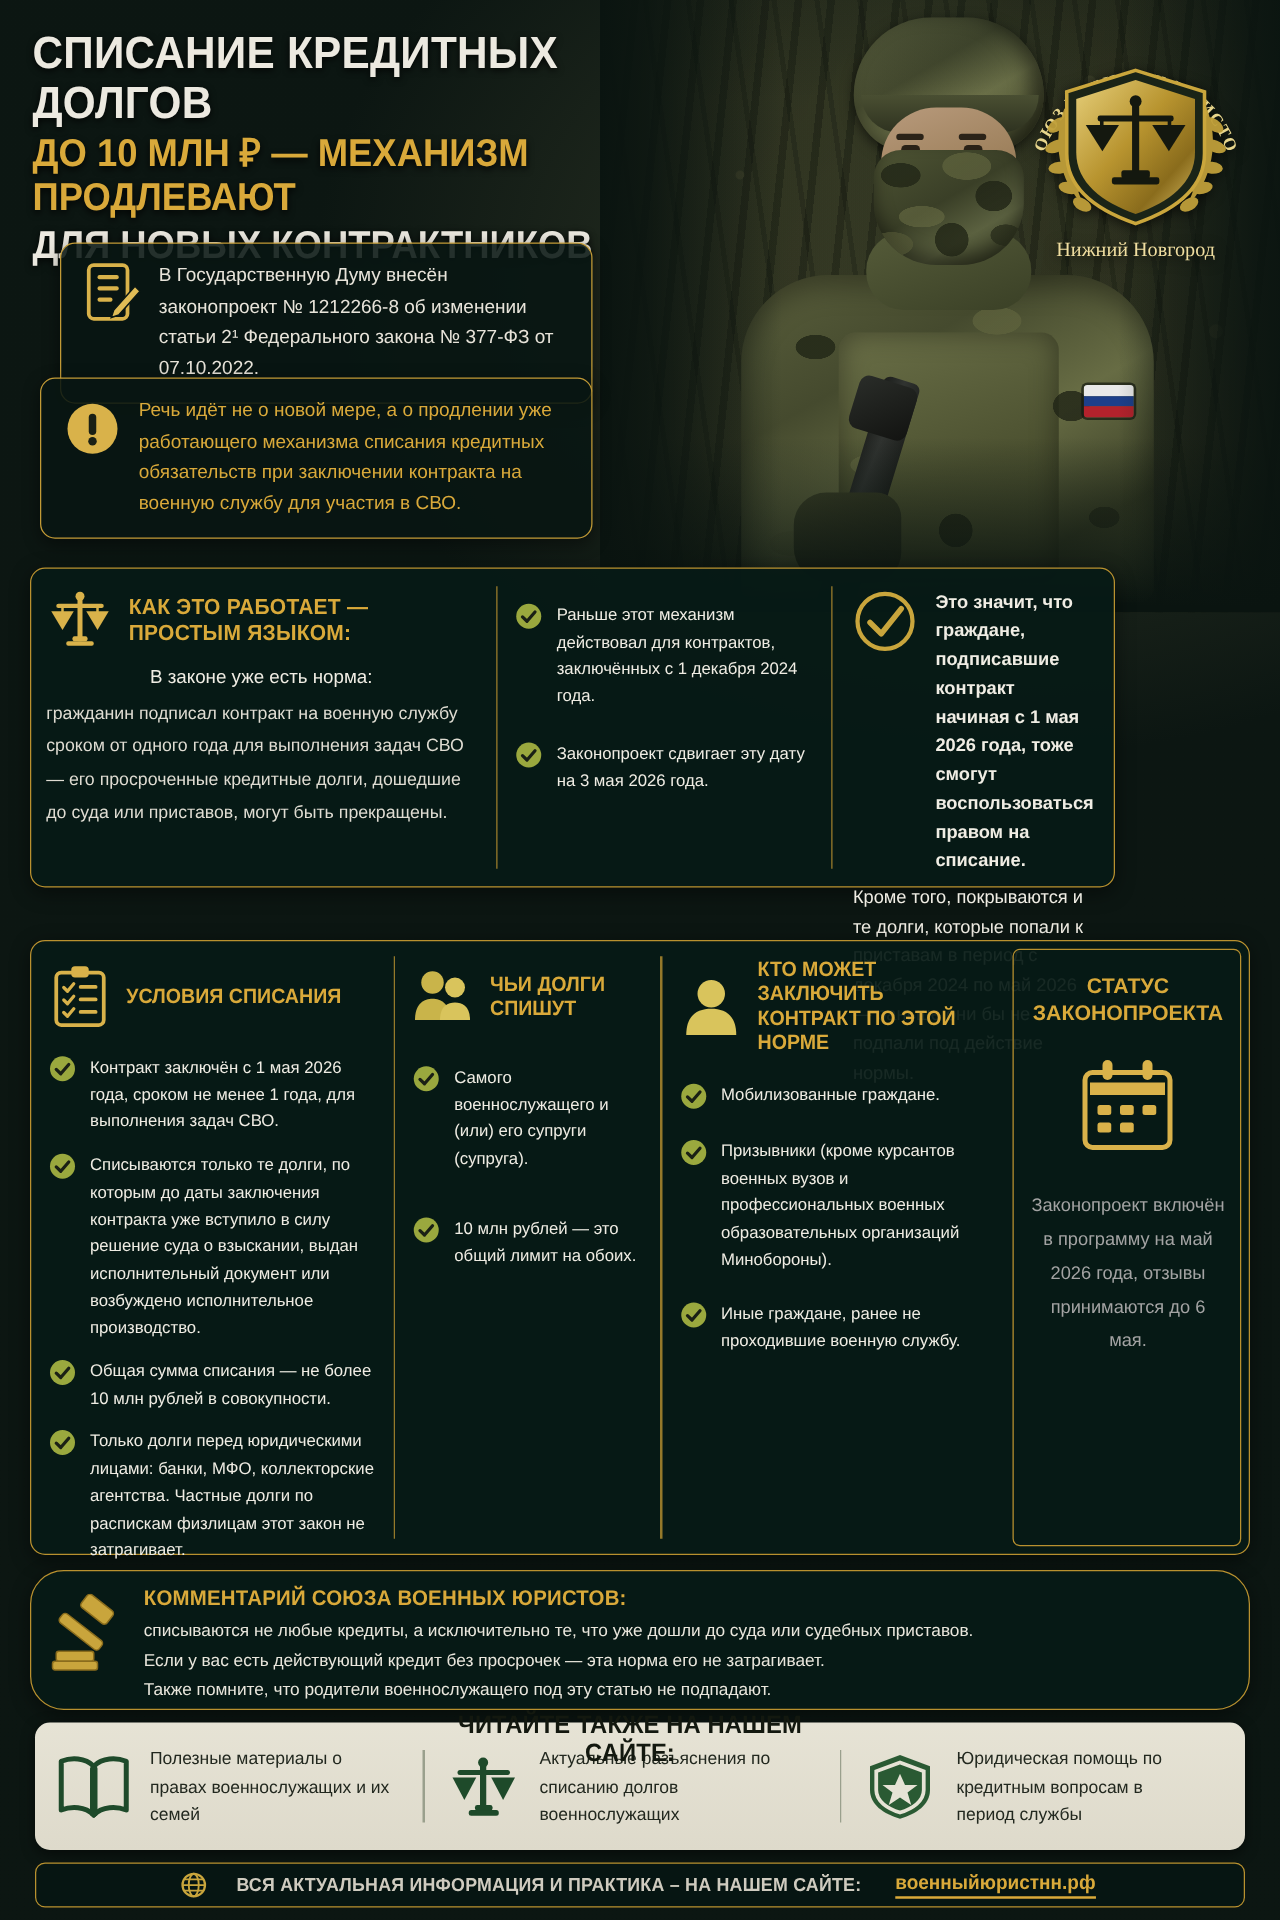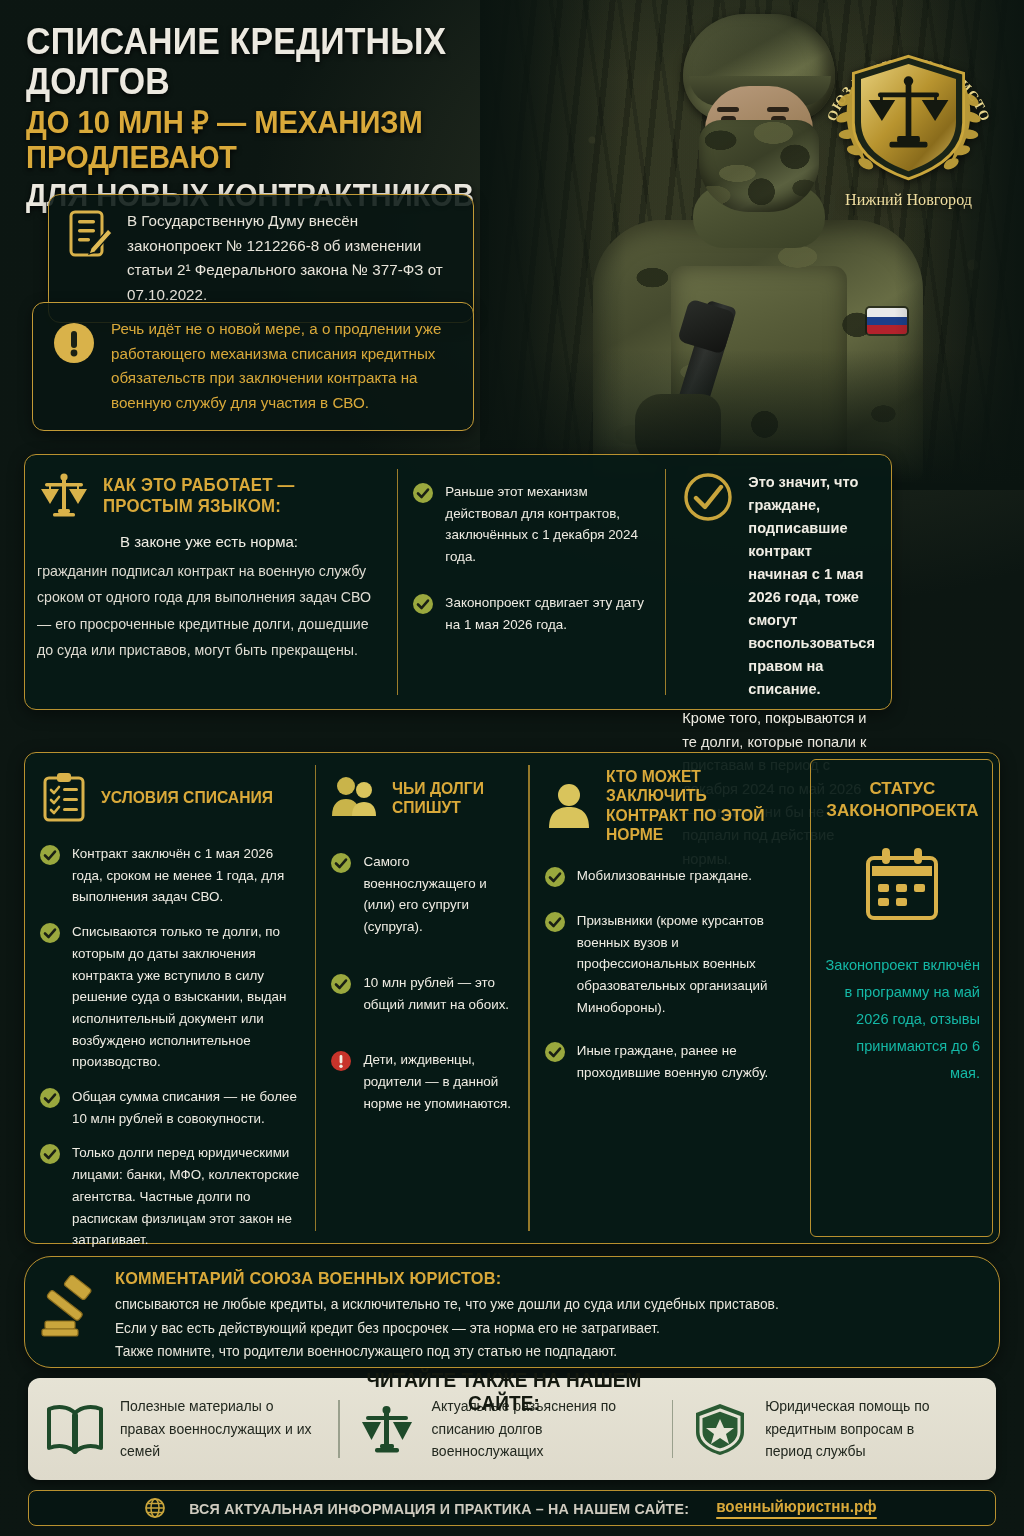--- a/index.html
+++ b/index.html
@@ -199,21 +199,21 @@
   .col-list { margin-top:14px; display:flex; flex-direction:column; gap:13px;}
   #col-terms { width:290px; }
   #col-whose { width:212px; }
   #col-who   { width:276px; }
   #col-status{ flex:1; }
   .colsep { width:1.4px; background:#b9912f; opacity:.8; margin:12px 0; }
   .status-inner { text-align:center; padding-top:4px;}
   .status-title { color:#d9a93a; font-weight:700; font-size:17px; line-height:1.3; }
   .cal-ico { width:84px; height:84px; margin:22px auto 24px;}
   .cal-ico svg{width:100%;height:100%;}
-  .status-text{ color:#14b8a6; font-size:14.6px; line-height:1.85;text-align:right; }
+  .status-text{ color:#a3a3a3; font-size:14.6px; line-height:1.85; }
   #col-status{ border:1.4px solid #b9912f; border-radius:6px; margin:6px 6px 6px 4px; }
 
   
   #panel-comment {
     left:24px; top:1256px; width:976px; height:112px;
     display:flex; gap:14px; align-items:flex-start; padding:12px 18px 10px 14px;border-radius:27px;
   }
   .gavel { flex:0 0 auto; width:62px; height:62px; margin-top:6px;}
   .gavel svg{width:100%;height:100%;}
   .cm-title { color:#d9a93a; font-weight:700; font-size:17px; letter-spacing:.2px; transform:scaleX(.96); transform-origin:left;}
@@ -402,21 +402,21 @@
           </span>
           <span class="ck-txt">Раньше этот механизм действовал для контрактов, заключённых с 1 декабря 2024 года.</span>
         </div>
         <div class="ck-item">
           <span class="ck">
             <svg viewBox="0 0 22 22">
                 <circle cx="11" cy="11" r="10" fill="#9aa83e"></circle>
             <path d="M6,11.5 L9.6,15 L16,7.6" fill="none" stroke="#1a2015" stroke-width="2.6" stroke-linecap="round" stroke-linejoin="round"></path>
               </svg>
           </span>
-          <span class="ck-txt">Законопроект сдвигает эту дату на 1 мая 2026 года.</span>
+          <span class="ck-txt">Законопроект сдвигает эту дату на 3 мая 2026 года.</span>
         </div>
       </div>
 
       <div class="vdiv"></div>
 
       <div class="how-right">
         <div class="how-right-top">
           <span class="big-check">
             <svg viewBox="0 0 52 52">
               <circle cx="26" cy="26" r="22" fill="none" stroke="#c9a53c" stroke-width="3.4"></circle>
@@ -505,28 +505,20 @@
                 </svg></span>
             <span class="ck-txt">Самого военнослужащего и (или) его супруги (супруга).</span>
           </div>
           <div class="ck-item">
             <span class="ck"><svg viewBox="0 0 22 22">
                   <circle cx="11" cy="11" r="10" fill="#9aa83e"></circle>
                   <path d="M6,11.5 L9.6,15 L16,7.6" fill="none" stroke="#1a2015" stroke-width="2.6" stroke-linecap="round" stroke-linejoin="round"></path>
                 </svg></span>
             <span class="ck-txt">10 млн рублей — это общий лимит на обоих.</span>
           </div>
-          <div class="ck-item">
-            <span class="ck"><svg viewBox="0 0 22 22">
-                  <circle cx="11" cy="11" r="10" fill="#c8342b"></circle>
-                  <rect x="9.6" y="5" width="2.8" height="8.4" rx="1.4" fill="#f3efe4"></rect>
-                  <circle cx="11" cy="16.2" r="1.7" fill="#f3efe4"></circle>
-                </svg></span>
-            <span class="ck-txt">Дети, иждивенцы, родители — в данной норме не упоминаются.</span>
-          </div>
         </div>
       </div>
 
       <div class="colsep"></div>
 
       <div class="col" id="col-who">
         <div class="col-head">
           <span class="col-ico">
             <svg viewBox="0 0 50 52">
               <circle cx="25" cy="15" r="11" fill="#d9c45c"></circle>

